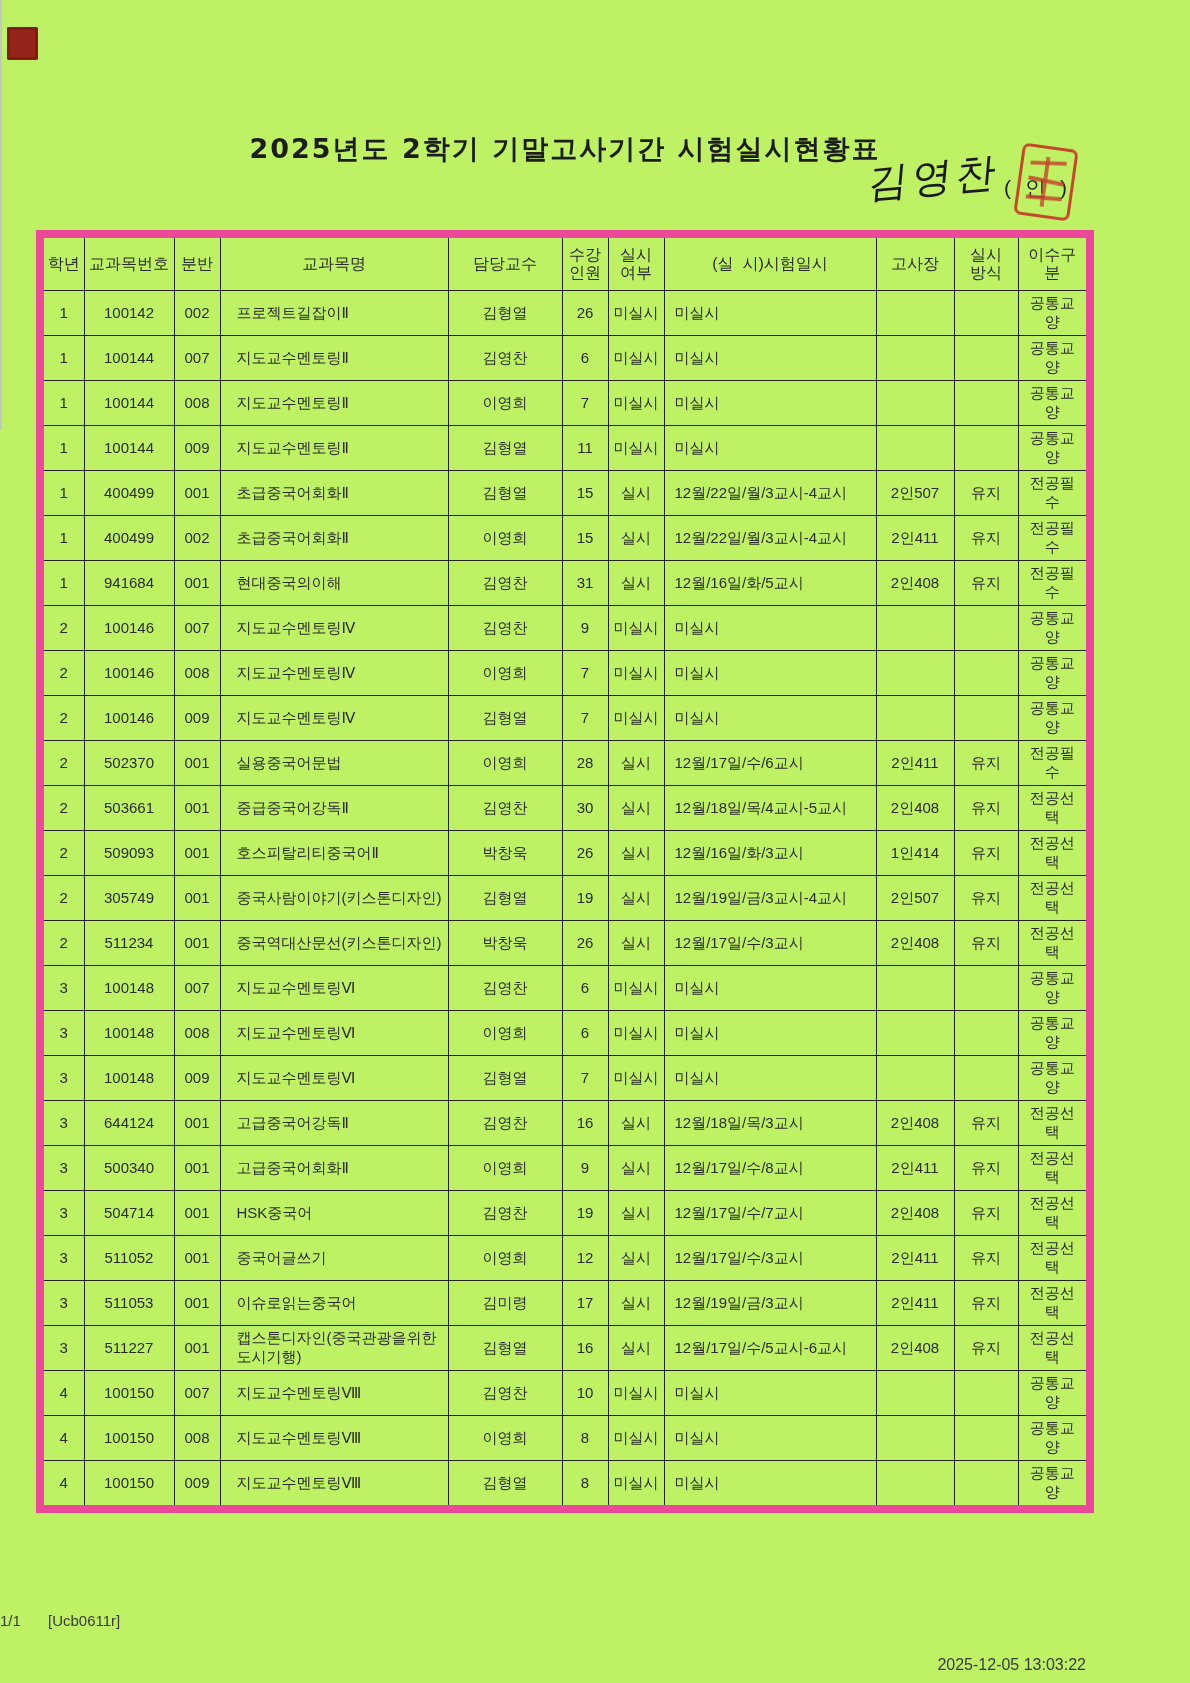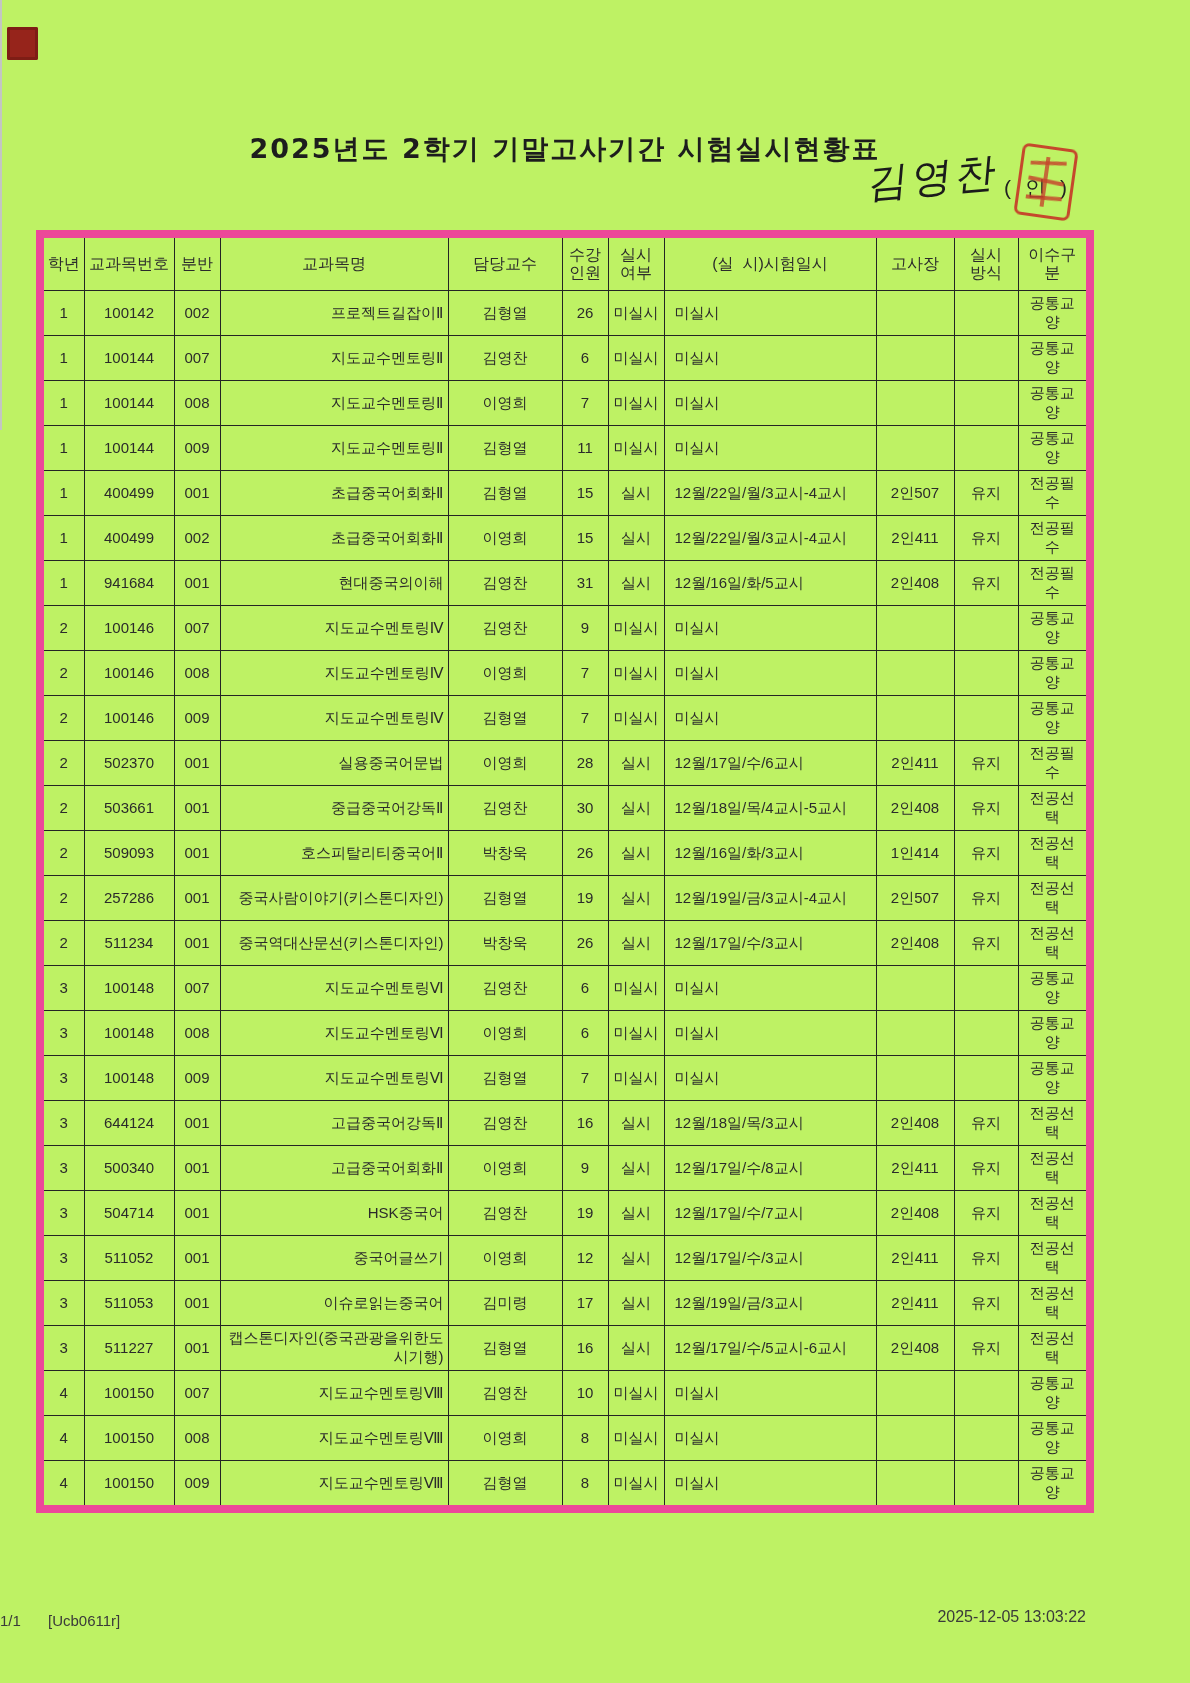--- a/index.html
+++ b/index.html
@@ -53,26 +53,26 @@
     border:1.5px solid #242424; overflow:hidden;
   }
   .exam-table { border:8px solid #ec4899; }
   .exam-table th {
     font-weight:normal; font-size:16px; height:48px; text-align:center;
     white-space:pre-wrap; line-height:1.15; padding:2px; vertical-align:middle;
   }
   .exam-table td { height:40px; padding:2px 4px; line-height:1.25; vertical-align:middle; }
   .exam-table td.ac { text-align:center; }
   .exam-table td.ar { text-align:center; padding-right:4px; }
-  .exam-table td.al { text-align:right; padding-left:8px; word-break:break-all; }
+  .exam-table td.al { text-align:left; padding-left:16px; word-break:break-all; }
   .exam-table td.al2 { text-align:left; padding-left:10px; }
 
   .footer-left  { position:absolute; left:48px;  top:1612px; font-size:15px; color:#3a3a3a; }
   .footer-center{ position:absolute; left:0; width:1130px; text-align:left; top:1612px; font-size:15px; color:#3a3a3a; }
-  .footer-right { position:absolute; right:104px; top:1608px; font-size:16px; color:#3a3a3a; }
+  .footer-right { position:absolute; right:104px; top:1656px; font-size:16px; color:#3a3a3a; }
 </style>
 </head>
 <body>
 
 <div class="page">
 
   <div class="scan-edge"></div>
   <div class="corner-mark"></div>
 
   <div class="doc-title">2025년도 2학기 기말고사기간 시험실시현황표</div>
@@ -287,21 +287,21 @@
           <td class="ac">박창욱</td>
           <td class="ar">26</td>
           <td class="ac">실시</td>
           <td class="al2">12월/16일/화/3교시</td>
           <td class="ac">1인414</td>
           <td class="ac">유지</td>
           <td class="ac">전공선택</td>
         </tr>
         <tr>
           <td class="ac">2</td>
-          <td class="ac">257286</td>
+          <td class="ac">305749</td>
           <td class="ac">001</td>
           <td class="al">중국사람이야기(키스톤디자인)</td>
           <td class="ac">김형열</td>
           <td class="ar">19</td>
           <td class="ac">실시</td>
           <td class="al2">12월/19일/금/3교시-4교시</td>
           <td class="ac">2인507</td>
           <td class="ac">유지</td>
           <td class="ac">전공선택</td>
         </tr>

